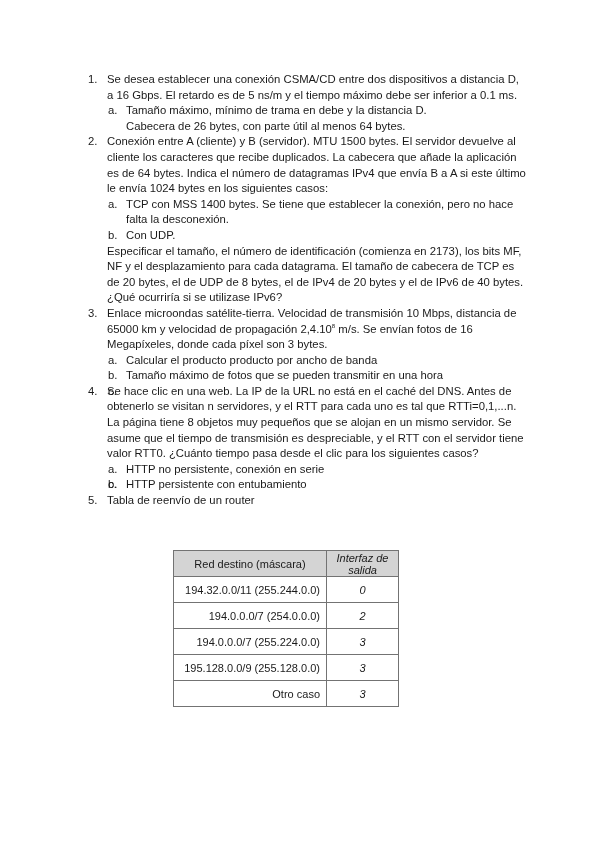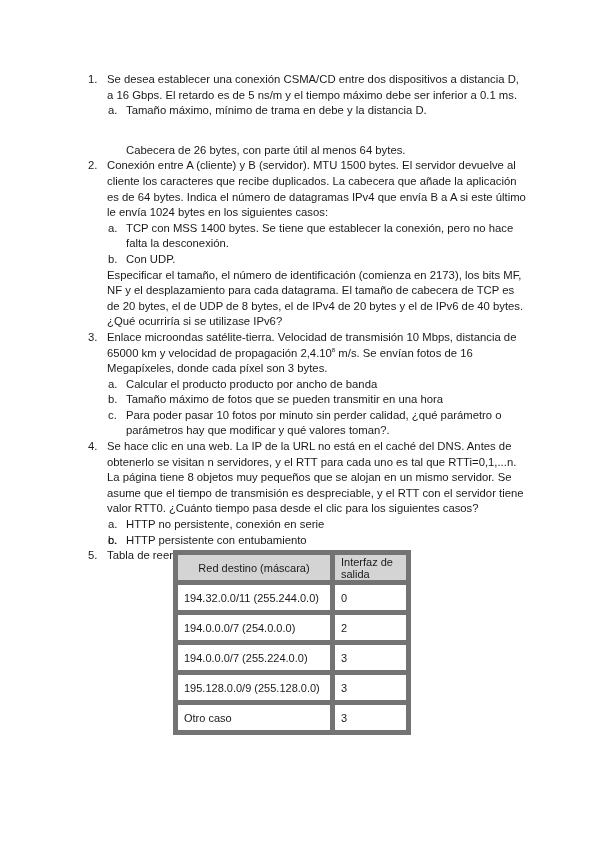--- a/index.html
+++ b/index.html
@@ -6,33 +6,33 @@
   body {
     width: 600px; height: 848px; position: relative; overflow: hidden;
     font-family: "Liberation Sans", sans-serif; font-size: 11.3px; color: #1a1a1a;
   }
   .page { position: absolute; left: 0; top: 0; width: 600px; height: 848px; }
   .content { position: absolute; left: 88px; top: 72px; width: 440px; }
   .item { position: relative; padding-left: 19px; line-height: 15.6px; }
   .item .num { position: absolute; left: 0; top: 0; }
   .sub { position: relative; padding-left: 38px; line-height: 15.6px; }
   .sub .letter { position: absolute; left: 20px; top: 0; }
-  .note { padding-left: 38px; line-height: 15.6px; margin-top: 24px; }
+  .note { padding-left: 38px; line-height: 15.6px; }
   sup { font-size: 6px; vertical-align: 5px; line-height: 0; }
   table.routing {
     position: absolute; left: 173px; top: 550px;
     border-collapse: collapse; font-size: 11px;
   }
   table.routing th, table.routing td {
-    border: 5px solid #737373; height: 25px; padding: 0 6px;
+    border: 1px solid #737373; height: 25px; padding: 0 6px;
   }
   table.routing th { background: #d4d4d4; font-weight: normal; text-align: center; }
-  table.routing td.net { width: 140px; text-align: left; margin-left: 32px; }
+  table.routing td.net { width: 140px; text-align: right; margin-left: 32px; }
   table.routing th.net { width: 140px; }
-  table.routing td.iface, table.routing th.iface { width: 59px; text-align: left; }
+  table.routing td.iface, table.routing th.iface { width: 59px; text-align: center; font-style: italic; }
 </style>
 </head>
 <body>
 
 <div class="page">
   <div class="content">
 
     <div class="item">
       <span class="num">1.</span>
       <span>Se desea establecer una conexión CSMA/CD  entre dos dispositivos a distancia D, a 16 Gbps. El retardo es de 5 ns/m y el tiempo máximo debe ser inferior a 0.1 ms.</span>
@@ -66,21 +66,20 @@
     <div class="sub">
       <span class="letter">a.</span>
       <span>Calcular el producto producto por ancho de banda</span>
     </div>
     <div class="sub">
       <span class="letter">b.</span>
       <span>Tamaño máximo de fotos que se pueden transmitir en una hora</span>
     </div>
     <div class="sub">
       <span class="letter">c.</span>
-      <span>Para poder pasar 10 fotos por minuto sin perder calidad, ¿qué parámetro o parámetros hay que modificar y qué valores toman?.</span>
     </div>
 
     <div class="item">
       <span class="num">4.</span>
       <span>Se hace clic en una web. La IP de la URL no está en el caché del DNS. Antes de obtenerlo se visitan n servidores, y el RTT para cada uno es tal que RTTi=0,1,...n. La página tiene 8 objetos muy pequeños que se alojan en un mismo servidor. Se asume que el tiempo de transmisión es despreciable, y el RTT con el servidor tiene valor RTT0. ¿Cuánto tiempo pasa desde el clic para los siguientes casos?</span>
     </div>
     <div class="sub">
       <span class="letter">a.</span>
       <span>HTTP no persistente, conexión en serie</span>
     </div>

